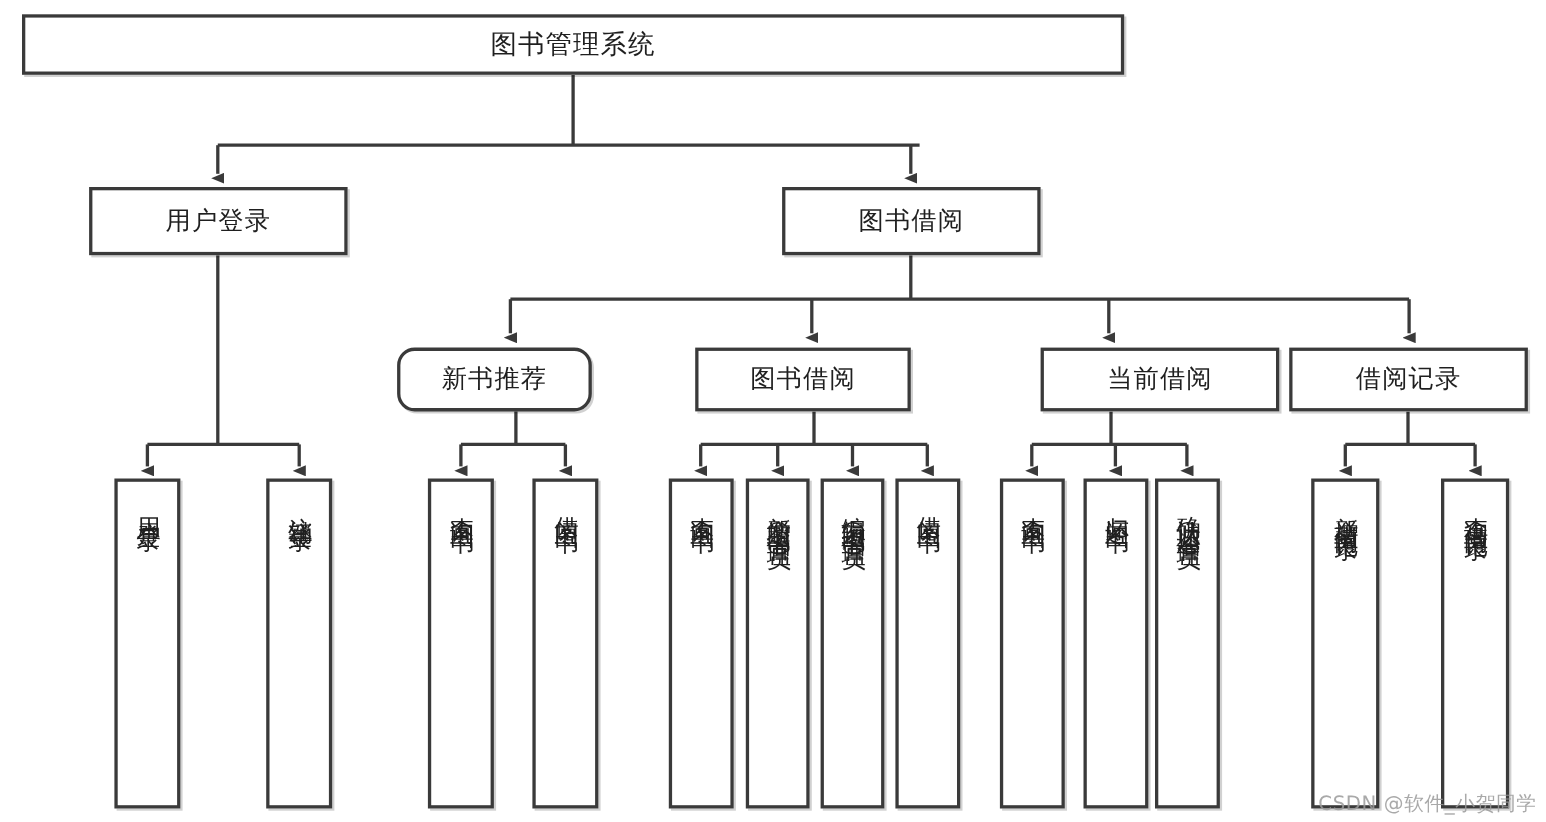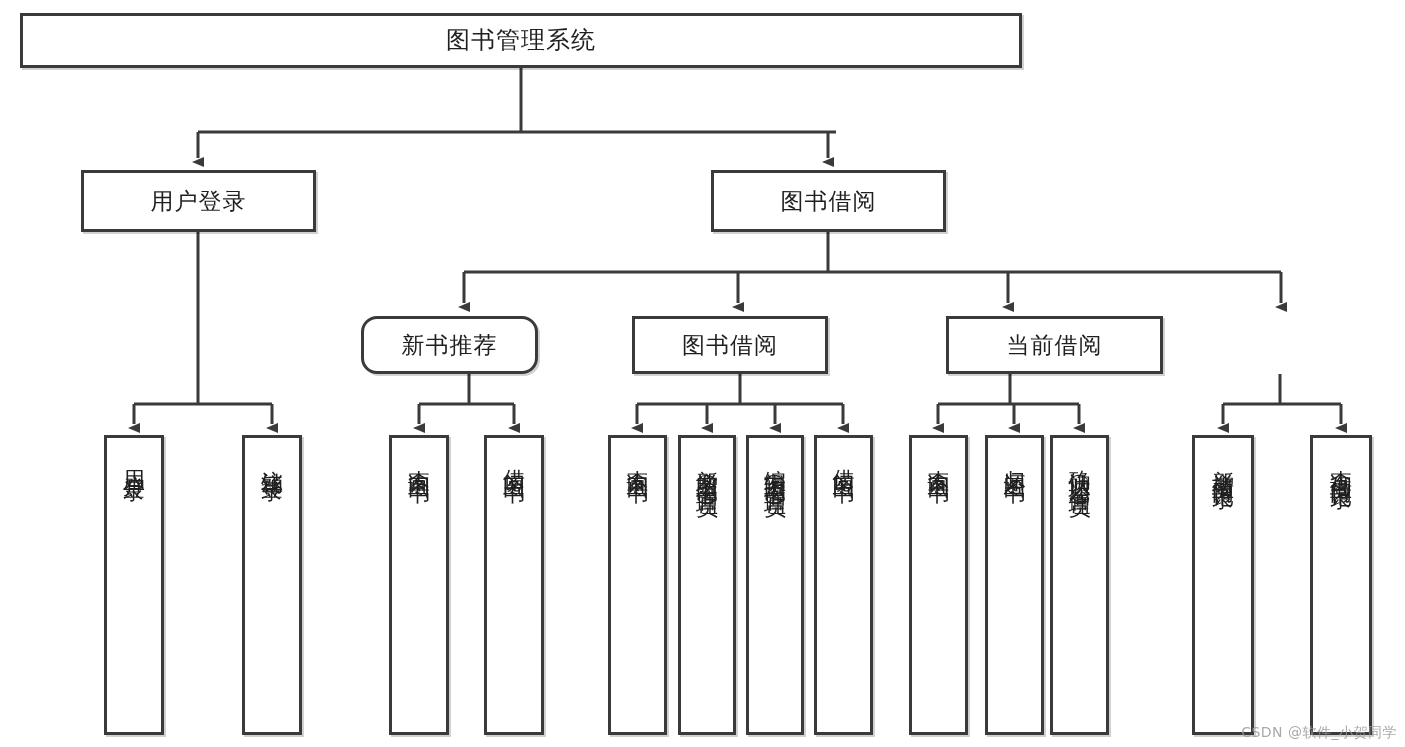--- a/index.html
+++ b/index.html
@@ -54,21 +54,21 @@
     left: 0;
     top: 0;
     width: 1405px;
     height: 747px;
     pointer-events: none;
   }
   .watermark {
     position: absolute;
     right: 8px;
     bottom: 5px;
-    font-size: 14px;
+    font-size: 18px;
     color: #9b9b9b;
     opacity: 0.85;
     white-space: nowrap;
     letter-spacing: 0.5px;
   }
 </style>
 </head>
 <body>
 
 <div id="canvas">
@@ -136,20 +136,23 @@
 
   <div class="node" style="left:361px; top:316px; width:177px; height:58px;border-radius:16px;">
     <span class="label">新书推荐</span>
   </div>
   <div class="node" style="left:632px; top:316px; width:196px; height:58px;">
     <span class="label">图书借阅</span>
   </div>
   <div class="node" style="left:946px; top:316px; width:217px; height:58px;">
     <span class="label">当前借阅</span>
   </div>
+  <div class="node" style="left:1172px; top:316px; width:217px; height:58px;">
+    <span class="label">借阅记录</span>
+  </div>
 
   <div class="node vertical" style="left:104px; top:435px; width:60px; height:300px;">
     <span class="label">用户登录</span>
   </div>
   <div class="node vertical" style="left:242px; top:435px; width:60px; height:300px;">
     <span class="label">注销登录</span>
   </div>
   <div class="node vertical" style="left:389px; top:435px; width:60px; height:300px;">
     <span class="label">查询图书</span>
   </div>

